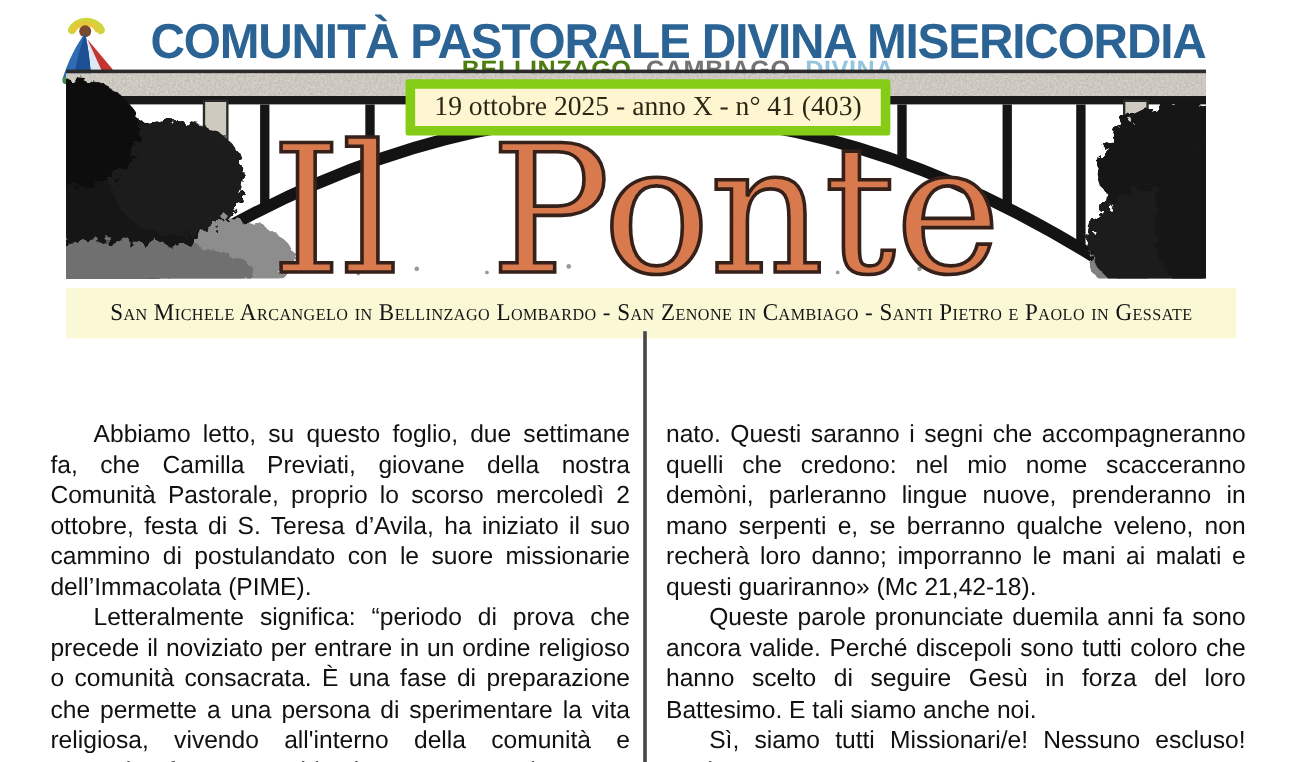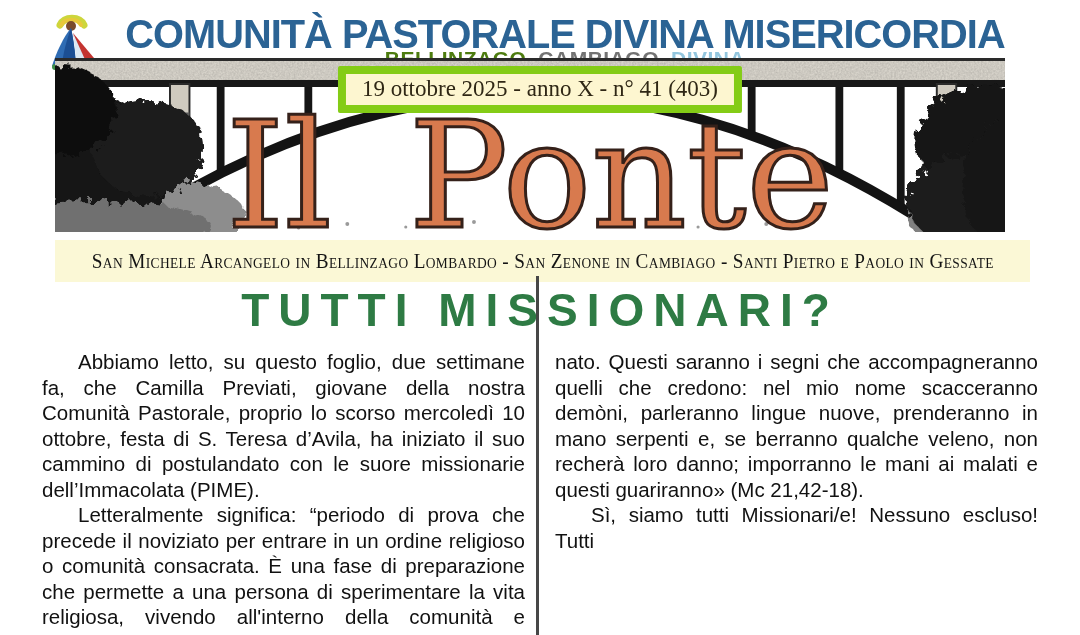--- a/index.html
+++ b/index.html
@@ -127,26 +127,26 @@
 
   <div class="issue-box">
     <span>19 ottobre 2025 - anno X - n° 41 (403)</span>
   </div>
 
   <div class="parish-banner" style="background: rgb(251, 248, 214);">
     <span class="banner-text">San Michele Arcangelo in Bellinzago Lombardo - San Zenone in Cambiago - Santi Pietro e Paolo in Gessate</span>
   </div>
 
   <div class="column-divider"></div>
-  <div class="headline" style="color: rgb(46, 123, 68);">TUTTI MISSIONARI?</div>
 
   <div class="article-columns">
     <div class="col col-left">
-      <p>Abbiamo letto, su questo foglio, due settimane fa, che Camilla Previati, giovane della nostra Comunità Pastorale, proprio lo scorso mercoledì 10 ottobre, festa di S. Teresa d’Avila, ha iniziato il suo cammino di postulandato con le suore missionarie dell’Immacolata (PIME).</p>
+      <p>Abbiamo letto, su questo foglio, due settimane fa, che Camilla Previati, giovane della nostra Comunità Pastorale, proprio lo scorso mercoledì 2 ottobre, festa di S. Teresa d’Avila, ha iniziato il suo cammino di postulandato con le suore missionarie dell’Immacolata (PIME).</p>
       <p>Letteralmente significa: “periodo di prova che precede il noviziato per entrare in un ordine religioso o comunità consacrata. È una fase di preparazione che permette a una persona di sperimentare la vita religiosa, vivendo all'interno della comunità e venendo formata spiritualmente e praticamente prima di fare una scelta più defini-</p>
     </div>
     <div class="col col-right">
       <p class="continuation">nato. Questi saranno i segni che accompagneranno quelli che credono: nel mio nome scacceranno demòni, parleranno lingue nuove, prenderanno in mano serpenti e, se berranno qualche veleno, non recherà loro danno; imporranno le mani ai malati e questi guariranno» (Mc 21,42-18).</p>
+      <p>Queste parole pronunciate duemila anni fa sono ancora valide. Perché discepoli sono tutti coloro che hanno scelto di seguire Gesù in forza del loro Battesimo. E tali siamo anche noi.</p>
       <p>Sì, siamo tutti Missionari/e! Nessuno escluso! Tutti</p>
     </div>
   </div>
 
 </div>
 
 </body></html>

